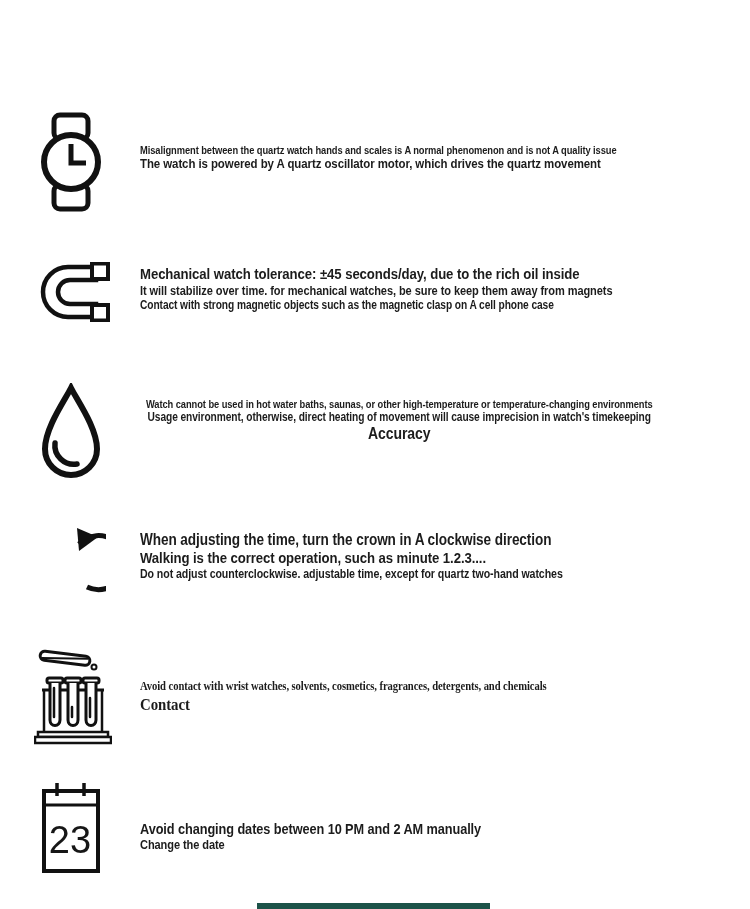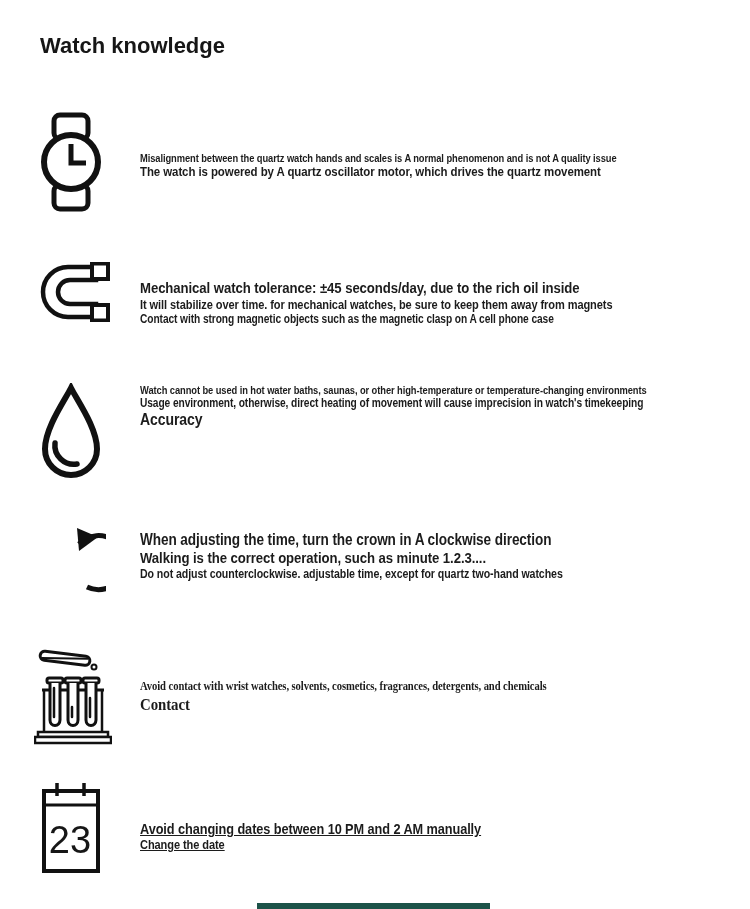--- a/index.html
+++ b/index.html
@@ -17,58 +17,57 @@
   }
   .icon-box{position:absolute;}
   .icon-box svg{display:block;width:100%;height:100%;}
   .sec-text{position:absolute;left:140px;width:610px;}
   .sec-text p{
     margin:0;font-weight:700;white-space:nowrap;color:#1c1c1c;
     transform:scaleX(0.85);transform-origin:left center;
     letter-spacing:-0.1px;
   }
   
-  .s1-text{top:144px;margin-top:8px;}
+  .s1-text{top:144px;}
   .s1-l1{font-size:11px;margin-left:23px;margin-bottom:4px;}
   .s1-l2{font-size:13.5px;margin-left:8px;}
   
-  .s2-text{top:279px;}
+  .s2-text{top:265px;}
   .s2-l1{font-size:15.5px;margin-left:8px;margin-bottom:5px;}
   .s2-l2{font-size:13px;margin-left:15px;margin-bottom:8px;}
   .s2-l3{font-size:12px;margin-left:7px;}
   
-  .s3-text{top:384px;}
+  .s3-text{top:398px;text-align:center;}
   .s3-l1{font-size:11px;margin-left:0;margin-bottom:11px;}
   .s3-l2{font-size:12px;margin-left:5px;margin-bottom:6px;}
   .s3-l3{font-size:16.5px;margin-left:2px;}
   
   .s4-text{top:531px;}
   .s4-l1{font-size:16px;margin-left:48px;margin-bottom:6px;}
   .s4-l2{font-size:15.5px;margin-left:5px;margin-bottom:9px;}
   .s4-l3{font-size:12.5px;margin-left:10px;}
   
   .s5-text{top:679px;font-family:Liberation Serif, serif;}
   .s5-l1{font-size:12.5px;margin-left:11px;margin-bottom:7px;}
   .s5-l2{font-size:17.5px;margin-left:0;}
   
-  .s6-text{top:820px;text-decoration:underline;}
+  .s6-text{top:820px;}
   .s6-l1{font-size:15px;margin-left:60px;margin-bottom:7px;}
   .s6-l2{font-size:13px;margin-left:0;}
 
   .accent-bar{
     position:absolute;left:257px;top:903px;width:233px;height:6px;
     background:#1d5349;
   }
 </style>
 </head>
 <body>
 
 <main class="page">
 
-  <h1 class="page-title">Watch knowledge</h1>
 
   <section>
     <div class="icon-box" style="left:40px;top:112px;width:62px;height:100px;">
       <svg viewBox="0 0 62 100" stroke="#111" fill="none">
         <rect x="14" y="3" width="34" height="24" rx="6" stroke-width="5"></rect>
         <rect x="14" y="73" width="34" height="24" rx="6" stroke-width="5"></rect>
         <circle cx="31" cy="50" r="27" fill="#fff" stroke-width="6"></circle>
         <path d="M31 32 V51 H46" stroke-width="5"></path>
       </svg>
     </div>

